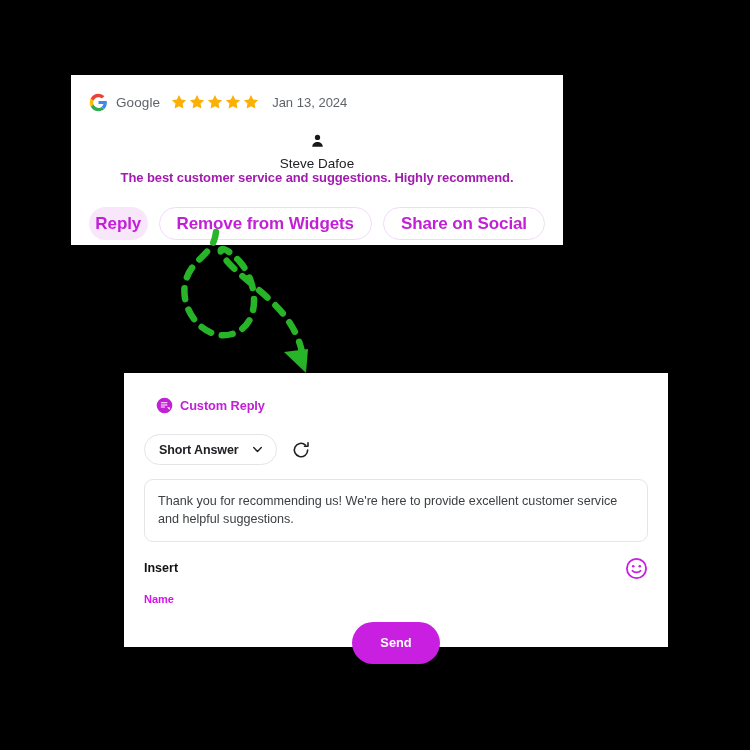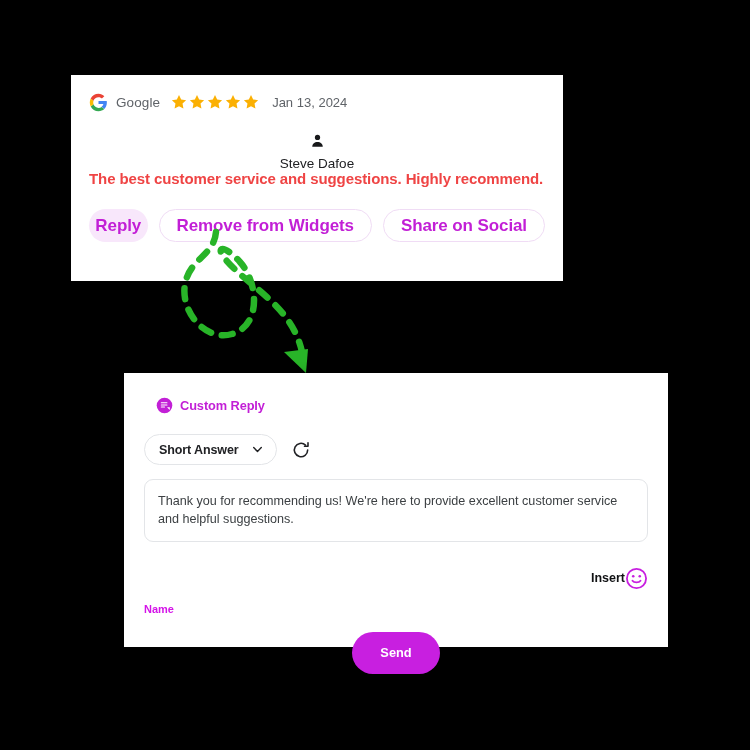--- a/index.html
+++ b/index.html
@@ -7,37 +7,37 @@
     width: 750px; height: 750px;
     background: #000000;
     font-family: "Liberation Sans", sans-serif;
     overflow: hidden;
   }
   #stage { position: relative; width: 750px; height: 750px; background: #000; }
 
   
   #review-card {
     position: absolute; left: 71px; top: 75px;
-    width: 492px; height: 206px;
+    width: 492px; height: 170px;
     background: #ffffff;
     box-shadow: 0 3px 10px rgba(0,0,0,0.35);
     padding: 16px 18px 0 18px;
   }
   .src-row { display: flex; align-items: center; gap: 8px; height: 22px; }
   .g-logo { width: 19px; height: 19px; flex: none; }
   .src-name { font-size: 13.5px; color: #5f6368; font-weight: 400; letter-spacing: .1px; }
   .stars { display: flex; gap: 0px; align-items: center; margin-left: 2px; }
   .stars svg { width: 18px; height: 18px; display: block; }
   .rev-date { font-size: 13px; color: #5f6368; margin-left: 4px; }
 
   .user-row { display: flex; align-items: center; gap: 8px; margin-top: 20px; height: 20px; flex-direction: column; }
   .user-ic { width: 15px; height: 15px; flex: none; }
   .user-name { font-size: 13.5px; color: #202124; }
 
-  .rev-text { margin-top: 17px; font-size: 15px; font-weight: 700; color: #ef4444; letter-spacing: -.1px; }
+  .rev-text { margin-top: 17px; font-size: 13px; font-weight: 700; color: #a21caf; letter-spacing: -.1px; text-align: center; }
 
   .btn-row { display: flex; gap: 11px; margin-top: 22px; }
   .btn {
     height: 33px; border-radius: 17px; display: flex; align-items: center; justify-content: center;
     font-size: 17px; font-weight: 700; letter-spacing: -.1px; white-space: nowrap;
     cursor: pointer;
   }
   .btn-reply { width: 157px; background: #F8E7FB; color: #C21FD6; border: none; }
   .btn-ghost { background: #ffffff; color: #C21FD6; border: 1.3px solid #F0DCF5; padding: 0 17px; }
 
@@ -65,21 +65,21 @@
     padding: 0 12px 0 14px; gap: 12px; cursor: pointer;
   }
   .dd-label { font-size: 12.5px; font-weight: 700; color: #202124; letter-spacing: -.1px; }
   .refresh-btn { width: 20px; height: 20px; cursor: pointer; }
 
   .reply-box {
     margin-top: 14px; width: 504px; min-height: 54px; border: 1.3px solid #E3E5E8; border-radius: 9px;
     padding: 12px 13px; font-size: 12.6px; line-height: 1.45; color: #3c4043;
   }
 
-  .insert-row { display: flex; align-items: center; justify-content: flex-end; margin-top: 25px; }
+  .insert-row { display: flex; align-items: center; justify-content: space-between; margin-top: 15px; }
   .insert-label { font-size: 12.5px; font-weight: 700; color: #111214; }
   .emoji-btn { width: 23px; height: 23px; cursor: pointer; }
   .token { margin-top: 13px; font-size: 11px; font-weight: 700; color: #D414E8; cursor: pointer; }
 
   .send-wrap { display: flex; justify-content: center; margin-top: 17px; }
   .send-btn {
     width: 88px; height: 42px; border-radius: 21px; background: #C81FE0; border: none;
     color: #ffffff; font-size: 12.8px; font-weight: 700; cursor: pointer;
   }
 </style>

